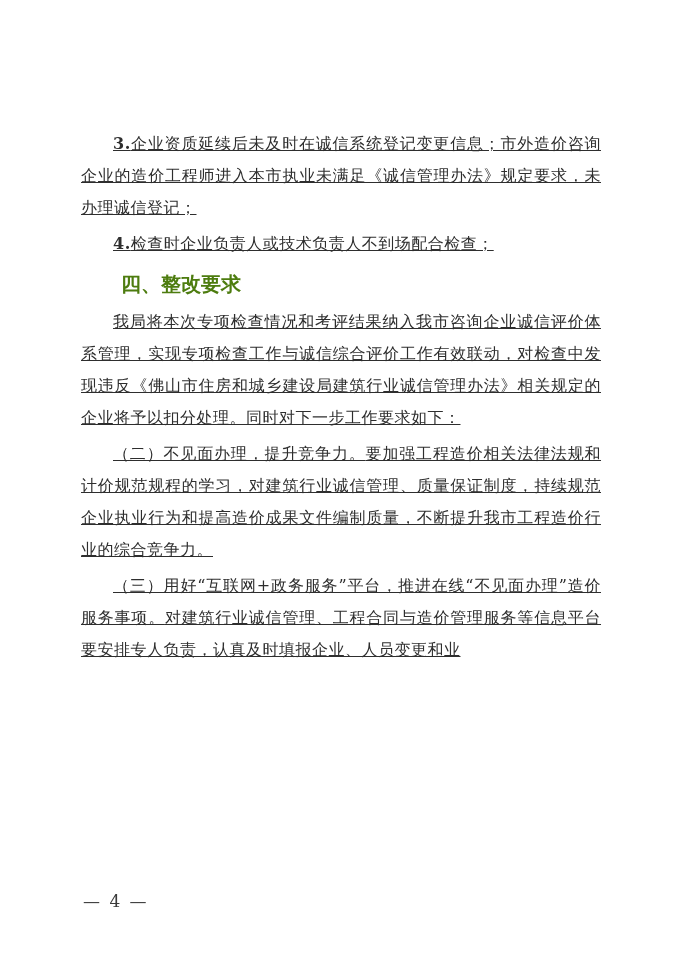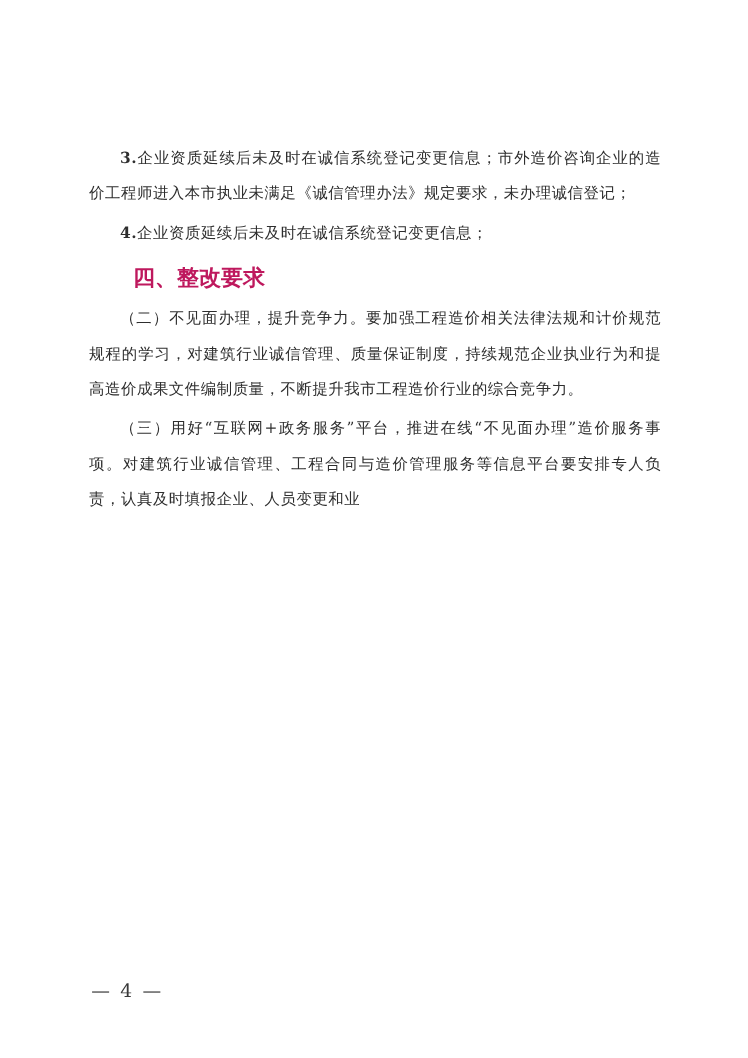--- a/index.html
+++ b/index.html
@@ -13,37 +13,38 @@
     height: 962px;
     background: #ffffff;
     box-sizing: border-box;
     padding: 128px 79px 0 81px;
     font-family: "DejaVu Serif", "Liberation Serif", serif;
     color: #2e2e2e;
     overflow: hidden;
   }
   .body-text p {
     margin: 0 0 4px 0;
-    font-size: 14px;
+    font-size: 16px;
     line-height: 32px;
     text-align: justify;
     text-indent: 2em;
     letter-spacing: 0.5px;
+    text-decoration: underline;
   }
   .item-num {
     font-weight: 700;
     font-family: "DejaVu Serif", "Liberation Serif", serif;
   }
   h2.section-heading {
     margin: 8px 0 6px 0;
     font-size: 20px;
     line-height: 32px;
     font-weight: 700;
     font-family: "DejaVu Sans", "Liberation Sans", sans-serif;
-    color: #be185d;
+    color: #4d7c0f;
     text-indent: 2em;
   }
   .page-footer {
     position: absolute;
     left: 83px;
     top: 889px;
     font-size: 17px;
     line-height: 24px;
     color: #3a3a3a;
     letter-spacing: 2px;
@@ -51,26 +52,27 @@
   }
 </style>
 </head>
 <body>
 
 <div class="page">
   <div class="body-text">
 
     <p><span class="item-num">3.</span><span>企业资质延续后未及时在诚信系统登记变更信息；市外造价咨询企业的造价工程师进入本市执业未满足《诚信管理办法》规定要求，未办理诚信登记；</span></p>
 
-    <p><span class="item-num">4.</span><span>企业资质延续后未及时在诚信系统登记变更信息；</span></p>
+    <p><span class="item-num">4.</span><span>检查时企业负责人或技术负责人不到场配合检查；</span></p>
 
 
 
     <h2 class="section-heading">四、整改要求</h2>
 
+    <p>我局将本次专项检查情况和考评结果纳入我市咨询企业诚信评价体系管理，实现专项检查工作与诚信综合评价工作有效联动，对检查中发现违反《佛山市住房和城乡建设局建筑行业诚信管理办法》相关规定的企业将予以扣分处理。同时对下一步工作要求如下：</p>
 
 
     <p><span>（二）不见面办理，提升竞争力。</span><span>要加强工程造价相关法律法规和计价规范规程的学习，对建筑行业诚信管理、质量保证制度，持续规范企业执业行为和提高造价成果文件编制质量，不断提升我市工程造价行业的综合竞争力。</span></p>
 
     <p><span>（三）用好“互联网+政务服务”平台，推进在线“不见面办理”造价服务事项。</span><span>对建筑行业诚信管理、工程合同与造价管理服务等信息平台要安排专人负责，认真及时填报企业、人员变更和业</span></p>
 
   </div>
 
   <div class="page-footer">— 4 —</div>
 </div>

